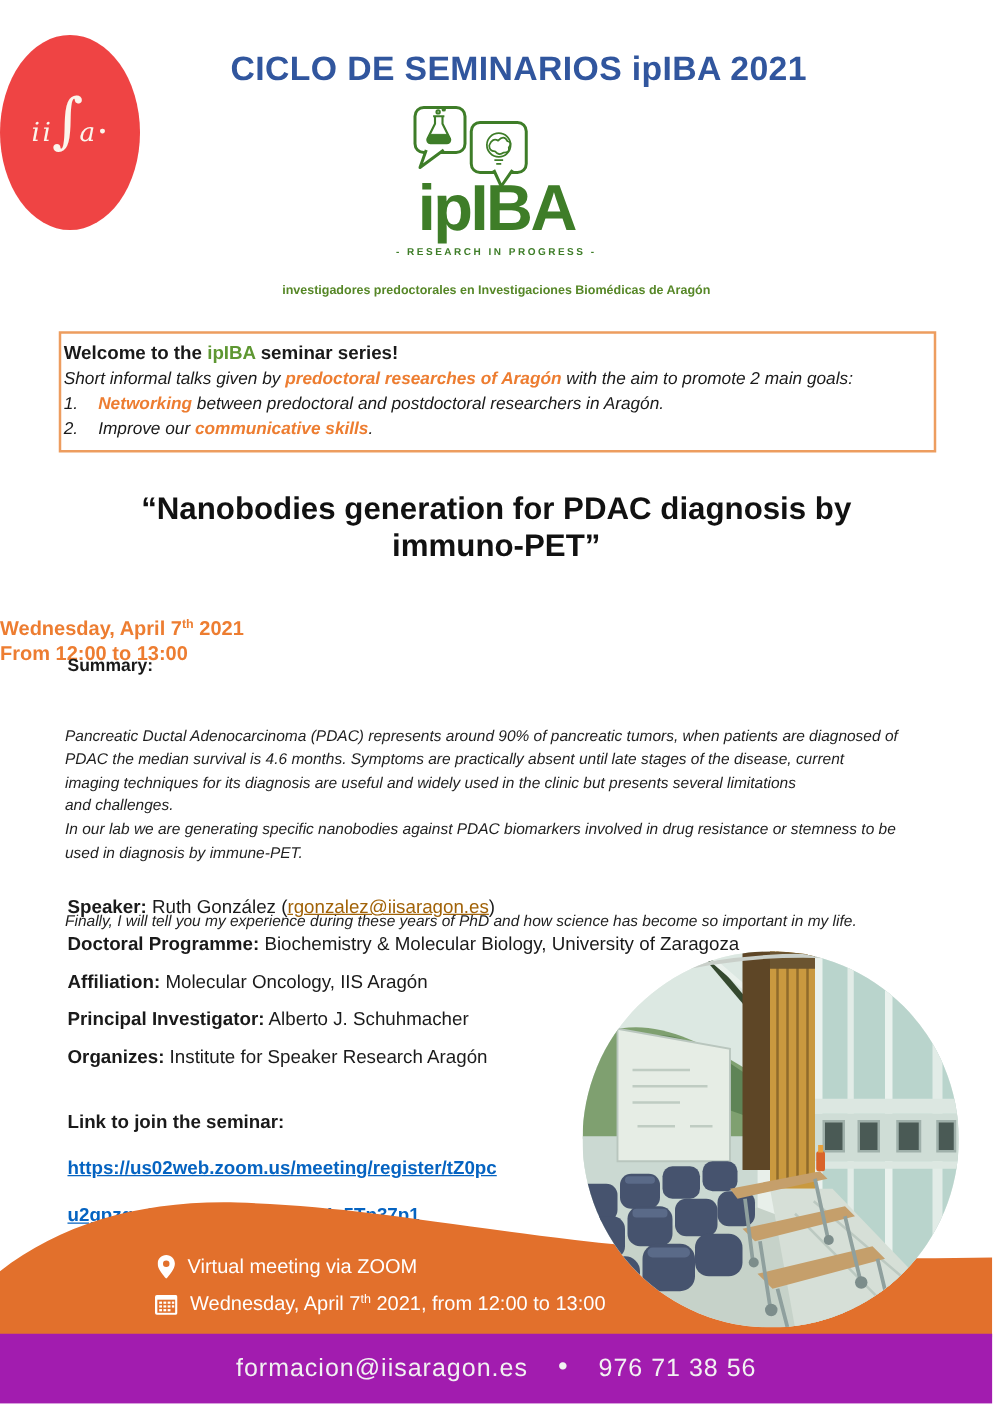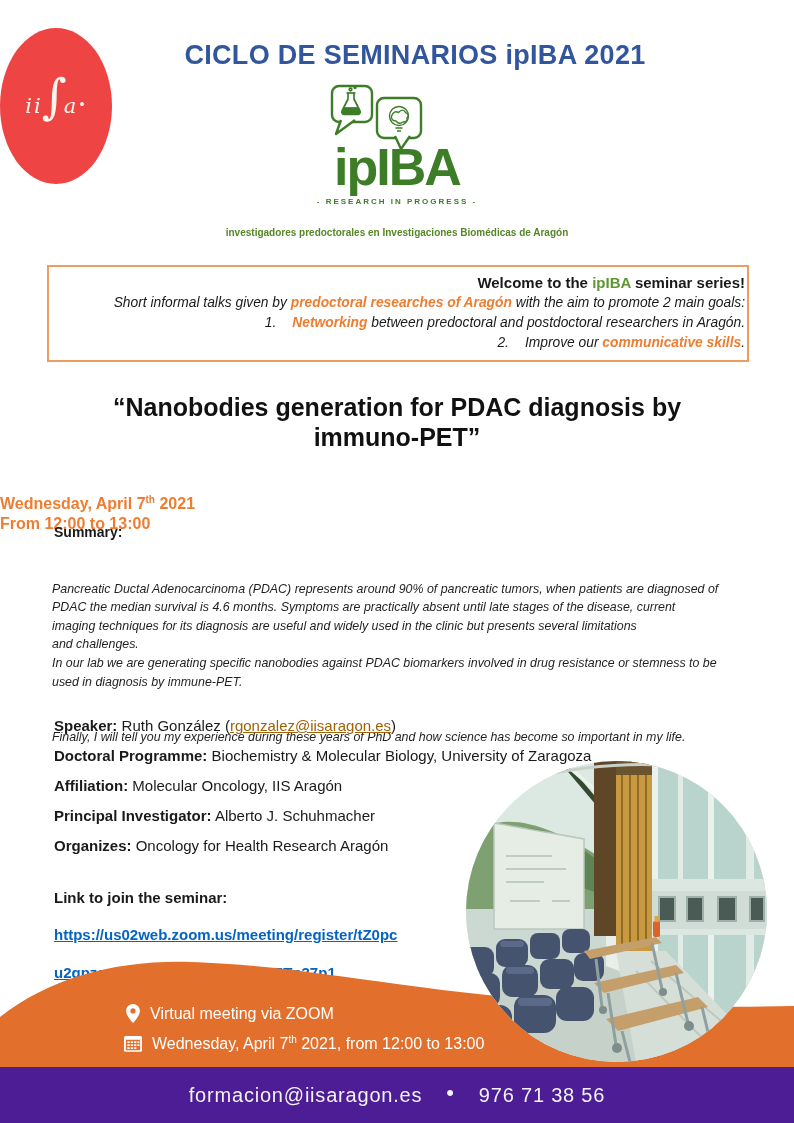--- a/index.html
+++ b/index.html
@@ -25,21 +25,21 @@
   .ipiba-bubbles{margin-left:-40px;margin-bottom:-10px;}
   .ipiba-name{font-size:52px;font-weight:bold;color:#3E7D28;letter-spacing:-2px;line-height:1.05;}
   .ipiba-tagline{font-size:8px;font-weight:bold;color:#3E7D28;letter-spacing:2px;margin-top:2px;}
 
   
   .subtitle{position:absolute;left:0;right:0;top:227px;text-align:center;
             font-size:10px;font-weight:bold;color:#568727;}
 
   
   .welcome-box{position:absolute;left:47px;top:265px;width:694px;border:2px solid #ED9D5F;
-               padding:6px 2px 7px 2px;text-align:right;background:#fff;}
+               padding:6px 2px 7px 2px;text-align:left;background:#fff;}
   .wb-line1{font-size:15px;font-weight:bold;line-height:20px;}
   .wb-italic{font-size:13.8px;font-style:italic;line-height:20px;}
   .brand-green{color:#5E9732;}
   .hl-orange{color:#ED7D31;font-weight:bold;}
   .wb-num{display:inline-block;margin-right:16px;}
 
   
   .seminar-title{position:absolute;left:97px;top:392px;width:600px;text-align:center;
                  font-size:25px;font-weight:bold;color:#111;line-height:30px;white-space:pre-line;}
 
@@ -72,21 +72,21 @@
              font-size:16px;z-index:2;}
   .band-line sup{font-size:10px;}
   .band-line1{left:126px;top:1004px;}
   .band-line2{left:124px;top:1034px;}
 
   
   .photo-circle{position:absolute;left:466px;top:761px;width:301px;height:301px;border-radius:50%;
                 overflow:hidden;z-index:3;}
 
   
-  .footer{position:absolute;left:0;top:1067px;width:794px;height:56px;background:#4c1d95;z-index:5;
+  .footer{position:absolute;left:0;top:1067px;width:794px;height:56px;background:#a21caf;z-index:5;
           display:flex;align-items:center;justify-content:center;gap:24px;color:#F2F2F2;
           font-size:20px;letter-spacing:0.8px;}
   .footer-bullet{font-size:22px;position:relative;top:-2px;}
 </style>
 </head>
 <body>
 
 <div class="page">
 
   <div class="iisa-logo">
@@ -170,21 +170,21 @@
     <div class="detail-row">
       <span class="detail-label">Doctoral Programme:</span><span> Biochemistry &amp; Molecular Biology, University of Zaragoza</span>
     </div>
     <div class="detail-row">
       <span class="detail-label">Affiliation:</span><span> Molecular Oncology, IIS Aragón</span>
     </div>
     <div class="detail-row">
       <span class="detail-label">Principal Investigator:</span><span> Alberto J. Schuhmacher</span>
     </div>
     <div class="detail-row">
-      <span class="detail-label">Organizes:</span><span> Oncology for Health Research Aragón</span>
+      <span class="detail-label">Organizes:</span><span> Institute for Speaker Research Aragón</span>
     </div>
   </div>
 
   <div class="link-section">
     <div class="link-label">Link to join the seminar:</div>
     <a class="zoom-link">https://us02web.zoom.us/meeting/register/tZ0pc</a>
     <a class="zoom-link">u2gpzgqG9G0hb2JrVHOgueXg5Tp37p1</a>
   </div>
 
   <svg class="band-svg" width="794" height="132" viewBox="0 0 794 132">

